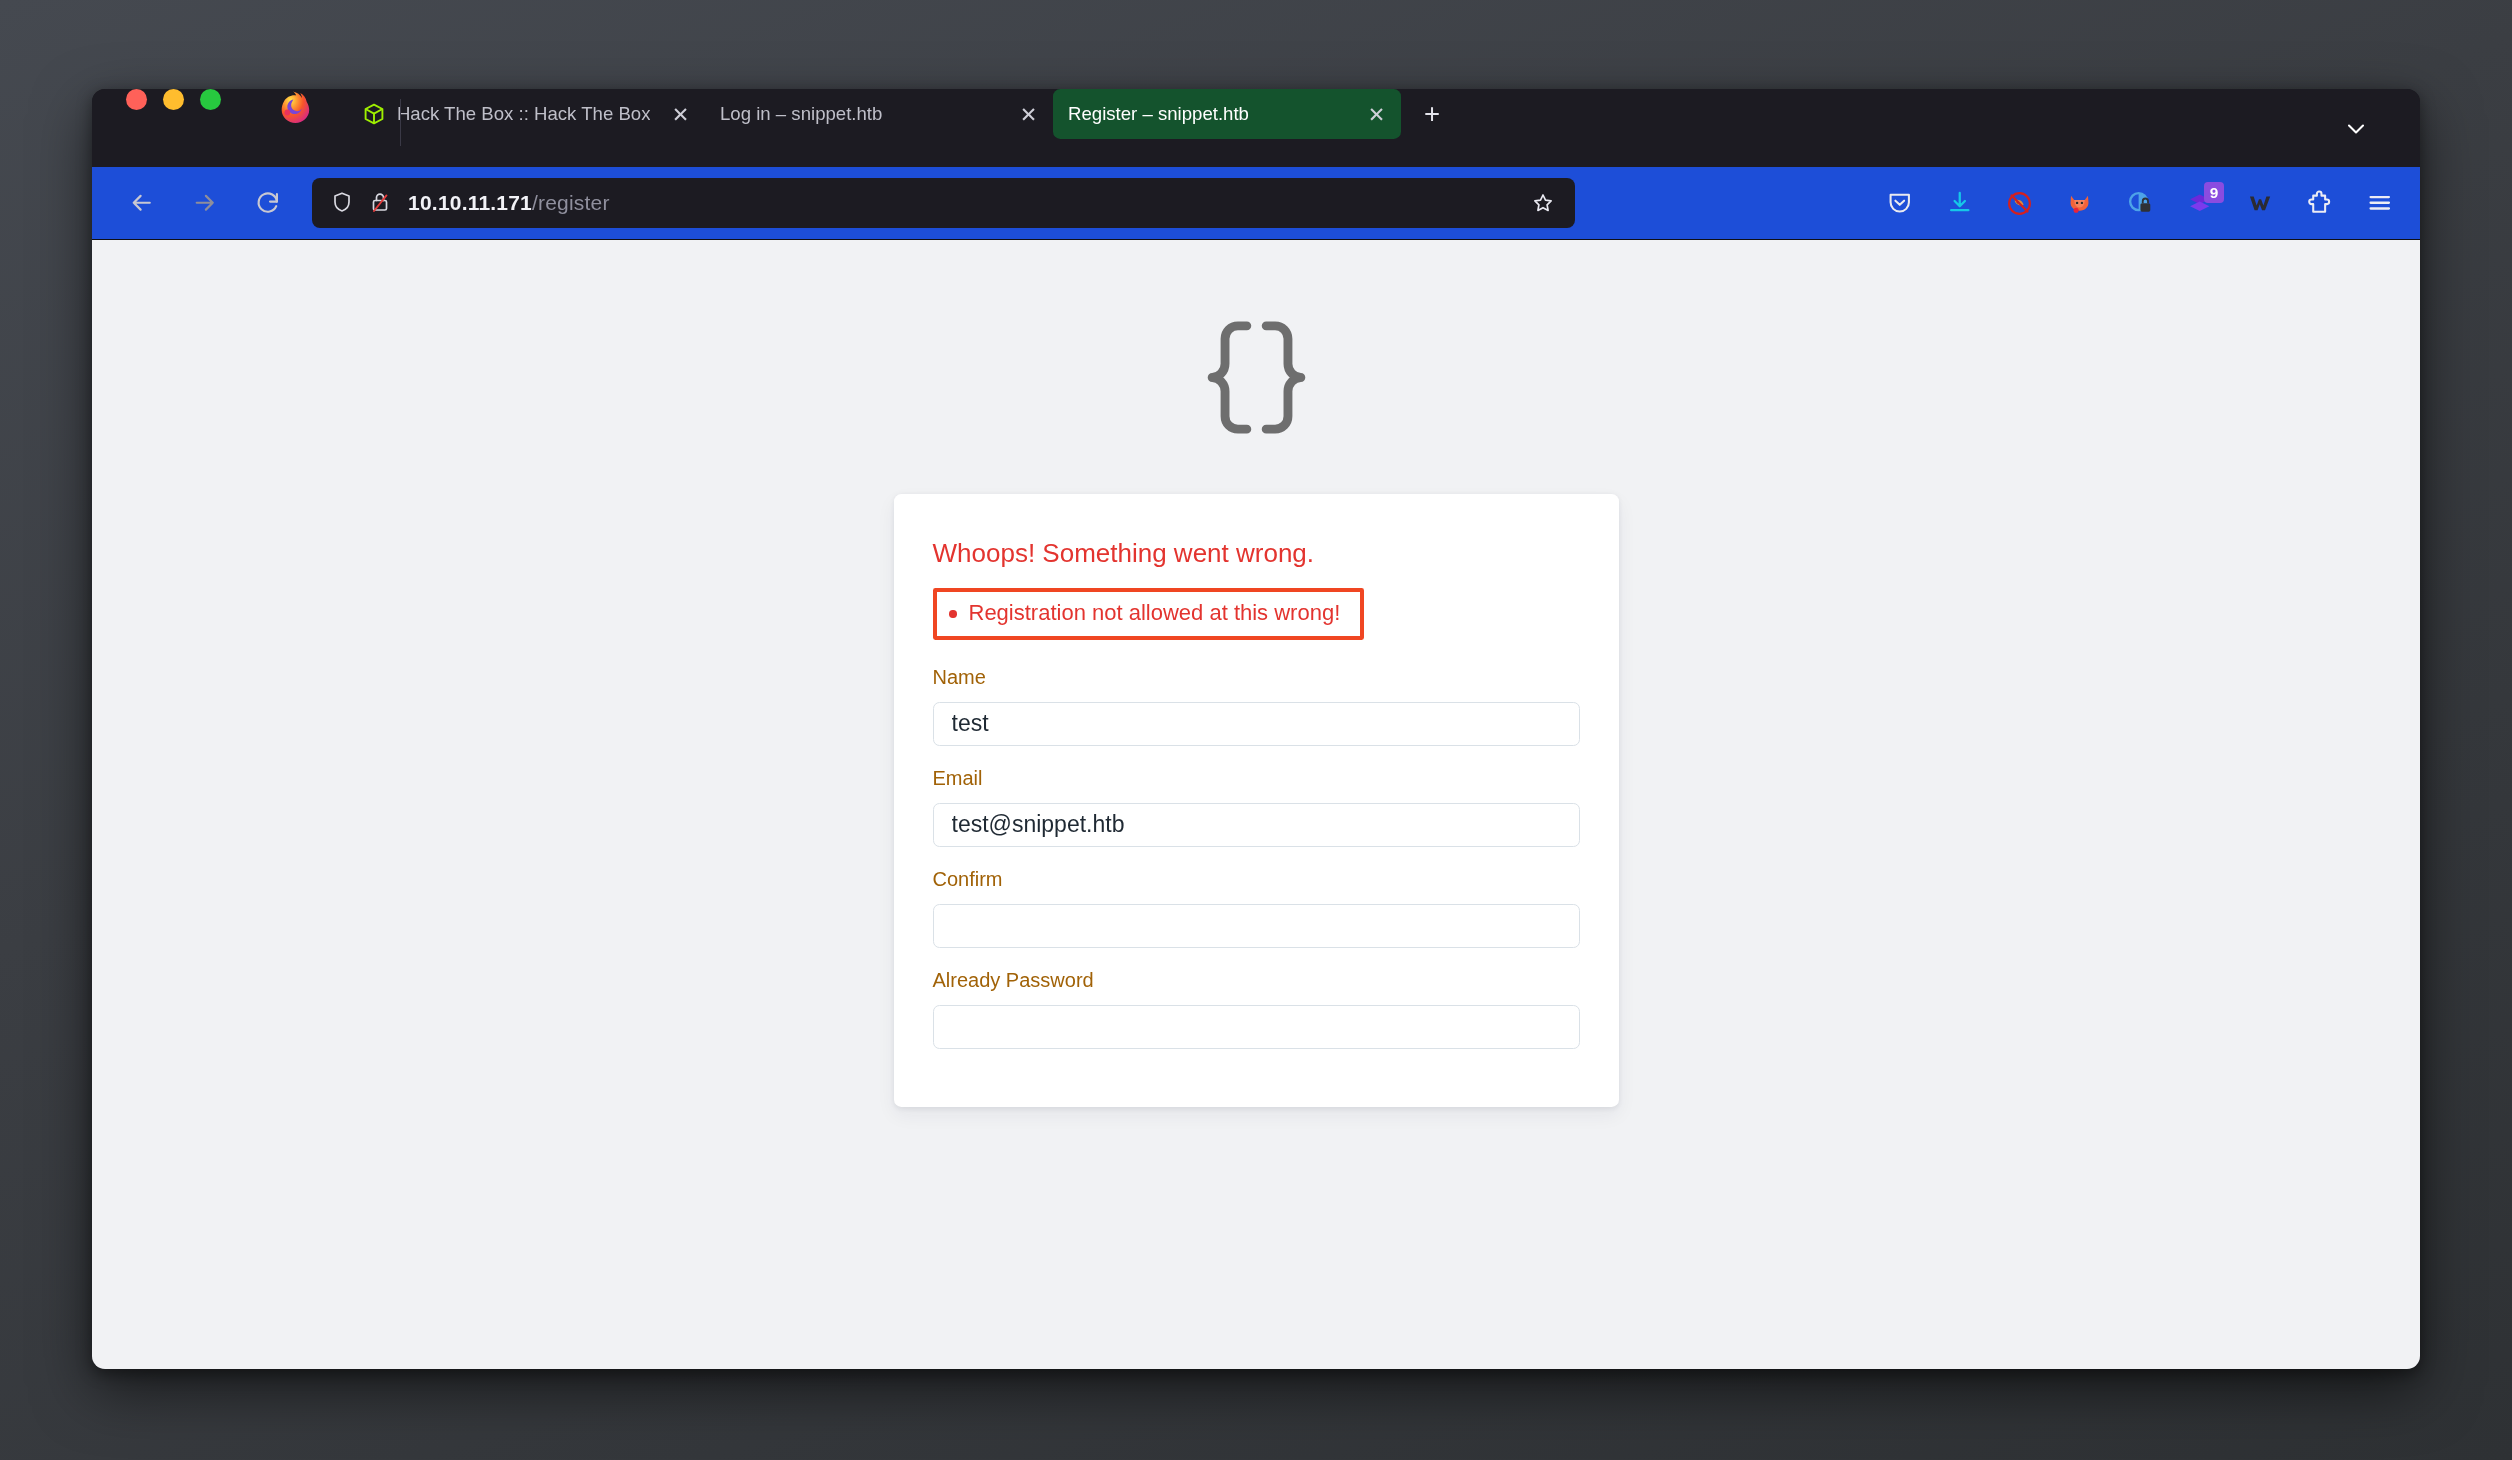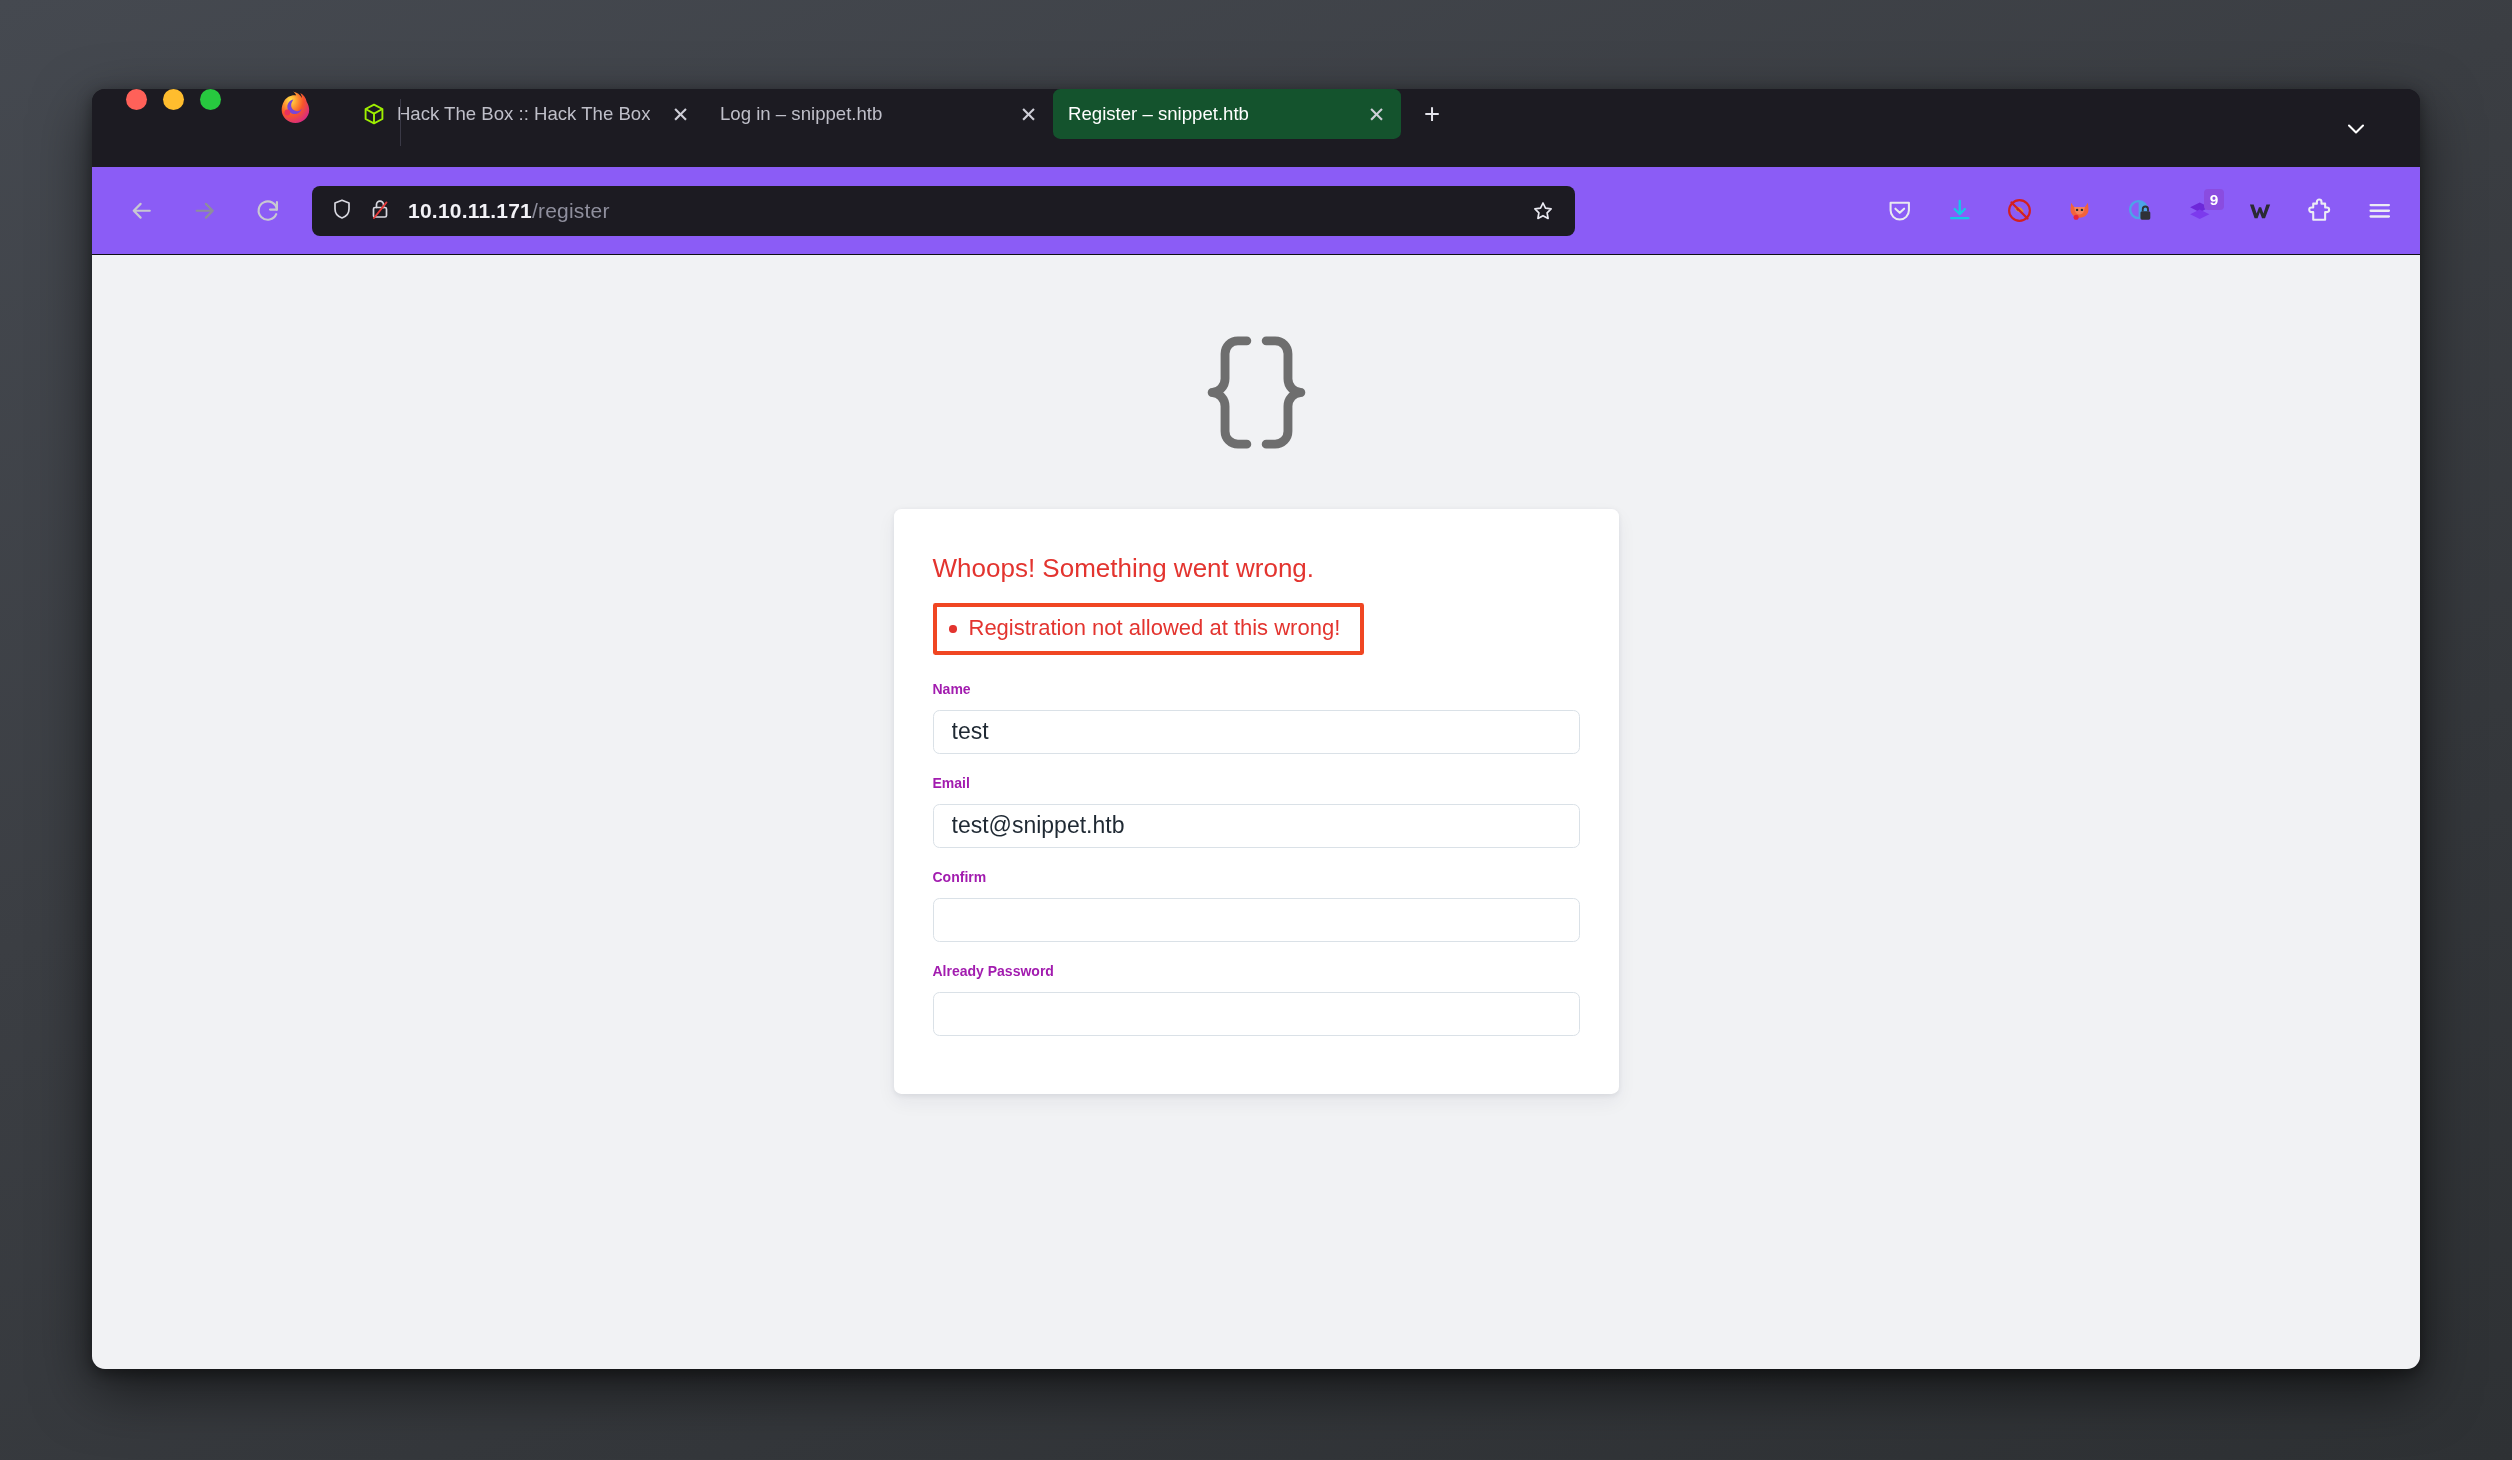--- a/index.html
+++ b/index.html
@@ -82,22 +82,22 @@
   }
   .tablist-btn {
     position: absolute; right: 45px; top: 50%;
     transform: translateY(-50%);
     width: 39px; height: 39px;
     display: flex; align-items: center; justify-content: center;
   }
 
   
   .navbar {
-    height: 88px;
-    background: #8b5cf6;
+    height: 73px;
+    background: #1d4ed8;
     display: flex; align-items: center;
     padding: 0 21px 0 27.5px;
     flex: none;
     border-bottom: 0.8px solid #0f0f14;
   }
   .nav-btn {
     width: 45px; height: 45px;
     display: flex; align-items: center; justify-content: center;
     color: #c8c8d2;
     flex: none;
@@ -184,24 +184,23 @@
   }
   .error-item::before {
     content: "";
     position: absolute; left: 4.9px; top: 13px;
     width: 7.3px; height: 7.3px; border-radius: 50%;
     background: #e3342f;
   }
   .field { margin-bottom: 21px; }
   .field-label {
     display: block;
-    color: #a21caf;
-    font-size: 14px;
+    color: #a16207;
+    font-size: 20px;
     margin-bottom: 13px;
-    font-weight: bold;
   }
   .field-input {
     width: 100%;
     height: 44px;
     border: 0.8px solid #dae1e7;
     border-radius: 6.5px;
     background: #ffffff;
     padding: 0 18px;
     font-size: 23px;
     color: #1f2933;

